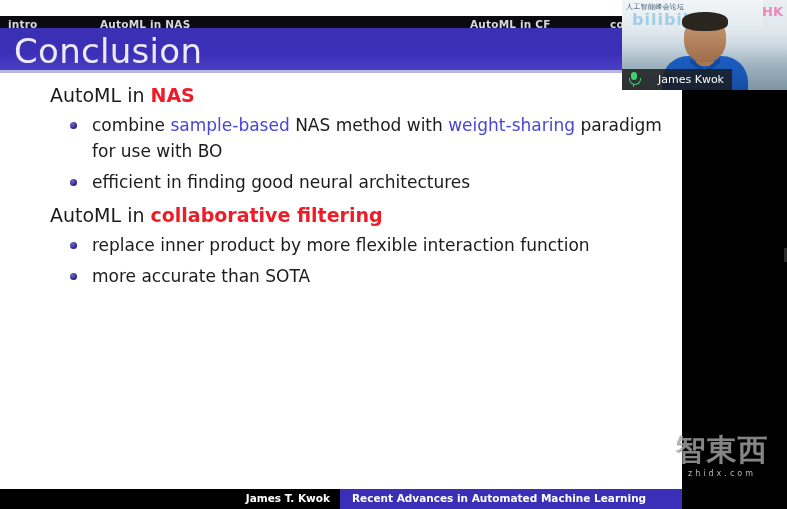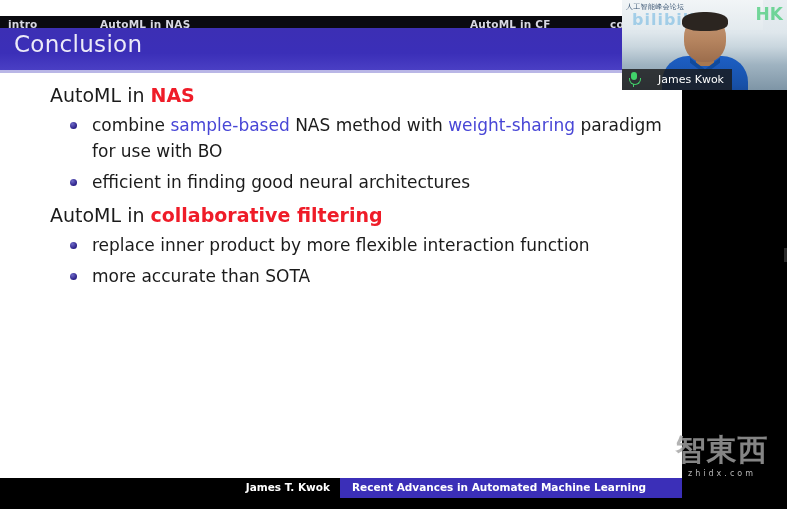--- a/index.html
+++ b/index.html
@@ -19,38 +19,38 @@
   .nav-dots i{display:inline-block;width:5px;height:5px;border-radius:50%;
               border:1px solid #b9b9c8;margin-right:2.2px;box-sizing:border-box;
               background:transparent;vertical-align:middle;}
   .nav-dots i.on{background:#ffffff;border-color:#ffffff;}
 
   
   #titlebar{position:absolute;left:0;top:28px;width:682px;height:42px;
             background:linear-gradient(180deg,#3c2fb4 0%,#3b2fb8 60%,#4a3fc4 100%);}
   #titlebar:after{content:"";position:absolute;left:0;bottom:-3px;width:682px;height:3px;
                   background:#b9b6e6;}
-  #slide-title{position:absolute;left:14px;top:31px;font-size:23px;color:#eceaf8;
+  #slide-title{position:absolute;left:14px;top:31px;font-size:34px;color:#eceaf8;
                font-family:"DejaVu Sans",sans-serif;font-weight:400;letter-spacing:.3px;}
 
   
   #body{position:absolute;left:0;top:80px;width:682px;}
   .head-line{font-size:19px;color:#1b1b1b;font-family:"DejaVu Sans",sans-serif;
              margin:0 0 2px 50px;line-height:30px;white-space:nowrap;}
   .red{color:#ef1c28;font-weight:bold;}
   .blue{color:#4846d6;}
   ul.bl{list-style:none;margin:0 0 4px 0;padding:0;}
   ul.bl li{position:relative;margin:0 12px 5px 0;padding:0 0 0 92px;
            font-size:17px;line-height:26px;color:#1b1b1b;
            font-family:"DejaVu Sans",sans-serif;max-width:600px;}
   ul.bl li .bullet{position:absolute;left:70px;top:10px;width:7px;height:7px;border-radius:50%;
                    background:radial-gradient(circle at 35% 30%,#6e6ac8,#2a1f86 70%);}
 
   
-  #footer{position:absolute;left:0;bottom:0;width:787px;height:31px;background:#000;}
+  #footer{position:absolute;left:0;bottom:0;width:787px;height:20px;background:#000;}
   #foot-left{position:absolute;left:0;top:0;width:340px;height:20px;background:#000;}
   #foot-author{position:absolute;right:10px;top:3px;color:#ffffff;font-size:10.5px;
                font-weight:bold;font-family:"DejaVu Sans",sans-serif;white-space:nowrap;}
   #foot-mid{position:absolute;left:340px;top:0;width:342px;height:20px;background:#3b2fb8;}
   #foot-title{position:absolute;left:12px;top:3px;color:#ffffff;font-size:10.5px;
               font-weight:bold;font-family:"DejaVu Sans",sans-serif;white-space:nowrap;}
 
   
   #letterbox{position:absolute;left:682px;top:0;width:105px;height:509px;background:#000;}
 
@@ -58,21 +58,21 @@
   #webcam{position:absolute;right:0;top:0;width:165px;height:90px;overflow:hidden;background:#16202c;}
   #cam-bg{position:absolute;inset:0;
           background:linear-gradient(180deg,#e9eef2 0%,#dfe7ec 36%,#c9d6de 52%,#9fb3c1 72%,#7e95a6 100%);}
   #cam-banner{position:absolute;left:0;top:0;width:141px;height:30px;
               background:linear-gradient(180deg,#f2f5f7,#e3eaee);overflow:hidden;}
   #cam-banner-text{position:absolute;left:4px;top:2px;font-size:7px;color:#1b3a5c;
                    font-family:"DejaVu Sans",sans-serif;letter-spacing:.3px;white-space:nowrap;
                    opacity:.9;}
   #cam-bili{position:absolute;left:10px;top:10px;font-size:16px;font-weight:bold;
             color:#4fa8dd;opacity:.45;font-family:"DejaVu Sans",sans-serif;letter-spacing:1px;}
-  #cam-hk{position:absolute;right:4px;top:4px;font-size:17px;font-weight:bold;color:#22c55e;
+  #cam-hk{position:absolute;right:4px;top:4px;font-size:13px;font-weight:bold;color:#ec4899;
           opacity:.6;font-family:"DejaVu Sans",sans-serif;}
   
   #cam-person{position:absolute;left:46px;top:14px;width:74px;height:76px;}
   #cam-head{position:absolute;left:16px;top:0;width:42px;height:48px;border-radius:48% 48% 44% 44%;
             background:linear-gradient(180deg,#c79a78 0%,#b5845f 55%,#9c6d4c 100%);}
   #cam-hair{position:absolute;left:14px;top:-2px;width:46px;height:19px;border-radius:46% 46% 40% 40%;
             background:#2b2520;}
   #cam-body{position:absolute;left:-6px;top:42px;width:86px;height:48px;border-radius:26px 26px 0 0;
             background:linear-gradient(180deg,#1d5fc4 0%,#1750a8 60%,#123f85 100%);}
   #cam-neck{position:absolute;left:28px;top:40px;width:18px;height:12px;background:#a8784f;}

